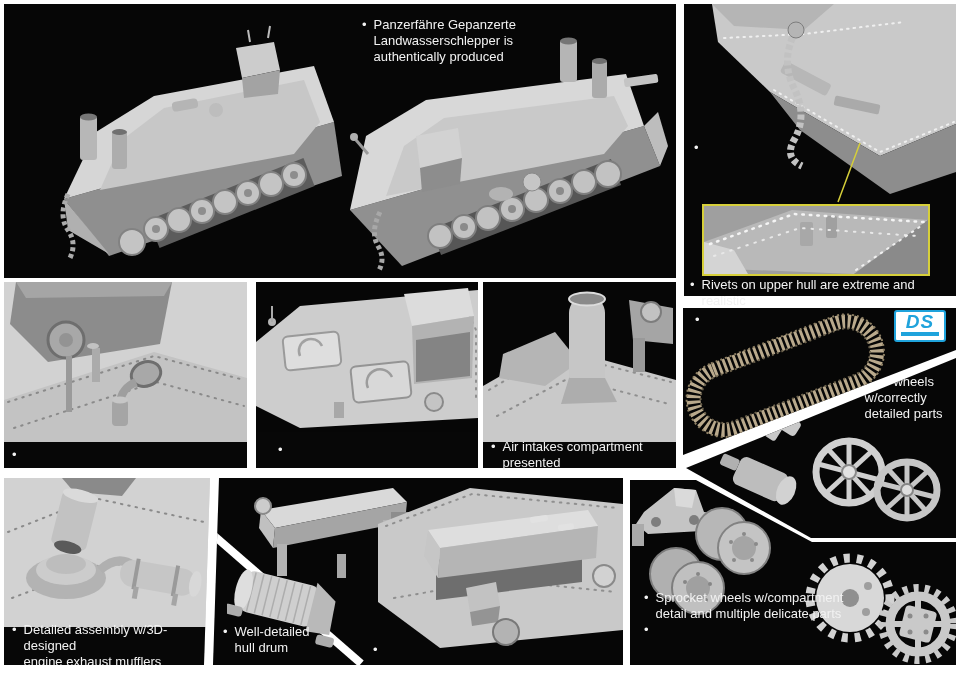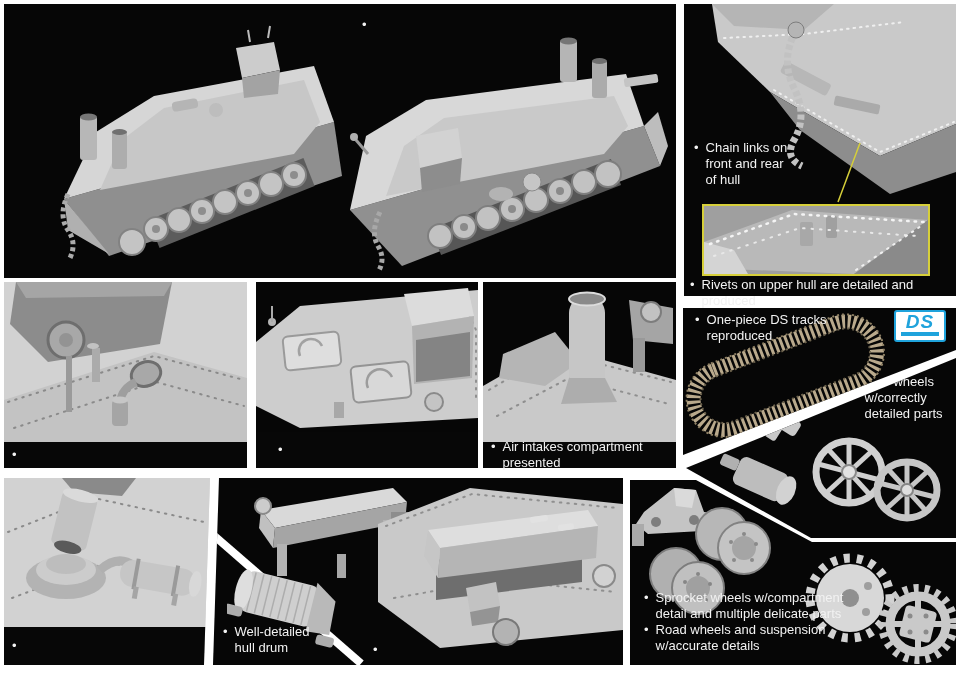--- a/index.html
+++ b/index.html
@@ -95,58 +95,58 @@
         <rect x="620" y="72" width="34" height="9" rx="2" fill="#c4c4c4" transform="rotate(-8 637 76)"></rect>
         <circle cx="528" cy="178" r="9" fill="#c6c6c6" stroke="#8a8a8a"></circle>
         <ellipse cx="497" cy="190" rx="12" ry="7" fill="#b3b3b3"></ellipse>
         <path d="M376,208 q-10,20 -2,34 q8,13 0,26" stroke="#a8a8a8" stroke-width="5" fill="none" stroke-dasharray="4 3"></path>
         <line x1="364" y1="150" x2="352" y2="136" stroke="#9a9a9a" stroke-width="3"></line>
         <circle cx="350" cy="133" r="4" fill="#b0b0b0"></circle>
       </g>
     </svg>
     <div class="cap" style="left:358px;top:13px;width:250px;">
       <span class="b">•</span>
+      <span class="t">Panzerfähre Gepanzerte
+Landwasserschlepper is
+authentically produced</span>
     </div>
   </div>
 
   <div class="panel" style="left:684px;top:4px;width:272px;height:292px;">
     <svg width="272" height="200" viewBox="0 0 272 200" style="position:absolute;left:0;top:0;">
       <polygon points="28,0 272,0 272,120 196,152 86,88 34,38" fill="#c9c9c9"></polygon>
       <polygon points="86,88 196,152 272,120 272,168 206,190 116,126" fill="#8d8d8d"></polygon>
       <polygon points="28,0 150,0 120,26 50,22" fill="#b5b5b5"></polygon>
       <polyline points="40,34 120,30 220,18" fill="none" stroke="#efefef" stroke-width="2" stroke-dasharray="1.5 5" stroke-linecap="round"></polyline>
       <polyline points="90,86 196,148 270,118" fill="none" stroke="#efefef" stroke-width="2" stroke-dasharray="1.5 5" stroke-linecap="round"></polyline>
       <rect x="96" y="68" width="52" height="13" rx="3" fill="#b7b7b7" transform="rotate(28 122 74)"></rect>
       <rect x="150" y="96" width="46" height="10" rx="2" fill="#aaaaaa" transform="rotate(12 173 101)"></rect>
       <path d="M112,26 q-16,30 -2,58 q14,28 0,52 q-10,18 8,26" stroke="#c2c2c2" stroke-width="7" fill="none" stroke-dasharray="5 3"></path>
       <circle cx="112" cy="26" r="8" fill="#b5b5b5" stroke="#7d7d7d"></circle>
       <line x1="176" y1="139" x2="154" y2="198" stroke="#d6cf3a" stroke-width="1.5"></line>
     </svg>
     <div class="cap" style="left:10px;top:136px;width:110px;">
       <span class="b">•</span>
-      <span class="t">Chain links on
-front and rear
-of hull</span>
     </div>
     <div id="inset" style="left:18px;top:200px;width:224px;height:68px;">
       <svg width="224" height="68" viewBox="0 0 224 68">
         <rect width="224" height="68" fill="#9f9f9f"></rect>
         <polygon points="0,36 88,4 224,14 150,68 0,62" fill="#b9b9b9"></polygon>
         <polygon points="150,68 224,14 224,68" fill="#8a8a8a"></polygon>
         <polygon points="0,36 0,68 44,68 30,44" fill="#d4d4d4"></polygon>
         <rect x="96" y="16" width="13" height="24" rx="2" fill="#a8a8a8"></rect>
         <rect x="122" y="10" width="11" height="22" rx="2" fill="#a0a0a0"></rect>
         <polyline points="6,38 90,8 220,16" fill="none" stroke="#f4f4f4" stroke-width="2.5" stroke-dasharray="1.5 6" stroke-linecap="round"></polyline>
         <polyline points="10,50 96,22 214,30" fill="none" stroke="#e8e8e8" stroke-width="2" stroke-dasharray="1.5 7" stroke-linecap="round"></polyline>
         <polyline points="152,64 220,18" fill="none" stroke="#f0f0f0" stroke-width="2" stroke-dasharray="1.5 6" stroke-linecap="round"></polyline>
       </svg>
     </div>
     <div class="cap" style="left:6px;top:273px;width:262px;">
       <span class="b">•</span>
-      <span class="t">Rivets on upper hull are detailed and produced</span>
+      <span class="t">Rivets on upper hull are extreme and realistic</span>
     </div>
   </div>
 
   <div class="panel light" style="left:4px;top:282px;width:243px;height:186px;">
     <svg width="243" height="160" viewBox="0 0 243 160">
       <rect width="243" height="160" fill="#d2d2d2"></rect>
       <polygon points="0,118 150,70 243,96 243,160 0,160" fill="#c3c3c3"></polygon>
       <polyline points="4,120 150,74 240,98" fill="none" stroke="#8a8a8a" stroke-width="2" stroke-dasharray="1.5 6" stroke-linecap="round"></polyline>
       <polyline points="10,146 152,100 240,124" fill="none" stroke="#8a8a8a" stroke-width="2" stroke-dasharray="1.5 6" stroke-linecap="round"></polyline>
       <polygon points="12,0 168,0 156,62 44,80 6,42" fill="#8c8c8c"></polygon>
@@ -217,22 +217,20 @@
     <div class="panel" style="left:0;top:0;width:273px;height:363px;clip-path:polygon(0px 6px,273px 6px,273px 48px,0px 153px);">
       <svg width="273" height="160" viewBox="0 0 273 160" style="position:absolute;left:0;top:0;">
         <g transform="rotate(-21 105 78)">
           <rect x="8" y="42" width="192" height="62" rx="31" fill="none" stroke="#b9a98c" stroke-width="14" stroke-dasharray="3 2.5"></rect>
           <rect x="15" y="49" width="178" height="48" rx="24" fill="none" stroke="#6b614c" stroke-width="2" stroke-dasharray="2 3"></rect>
           <rect x="1" y="35" width="206" height="76" rx="38" fill="none" stroke="#8d7f63" stroke-width="2" stroke-dasharray="2 3"></rect>
         </g>
       </svg>
       <div class="cap" style="left:12px;top:10px;width:150px;">
         <span class="b">•</span>
-        <span class="t">One-piece DS tracks
-reproduced</span>
       </div>
       <div id="ds-logo" style="right:10px;top:8px;">
         <span class="ds">DS</span>
         <span class="dsbar"></span>
       </div>
     </div>
 
     <div class="panel" style="left:0;top:0;width:273px;height:363px;clip-path:polygon(3px 166px,273px 56px,273px 236px,128px 236px);">
       <svg width="273" height="363" viewBox="0 0 273 363">
         <g fill="#c9c9c9">
@@ -294,20 +292,22 @@
         <ellipse cx="192" cy="99" rx="6" ry="13" fill="#d8d8d8"></ellipse>
         <rect x="130" y="84" width="4" height="31" fill="#9a9a9a"></rect>
         <rect x="170" y="84" width="4" height="31" fill="#9a9a9a"></rect>
         <rect x="132" y="112" width="5" height="12" fill="#a5a5a5"></rect>
         <rect x="172" y="112" width="5" height="12" fill="#a5a5a5"></rect>
       </g>
     </svg>
     <div class="capbar" style="height:38px;">
       <div class="cap">
         <span class="b">•</span>
+        <span class="t">Detailed assembly w/3D-designed
+engine exhaust mufflers</span>
       </div>
     </div>
   </div>
 
   <div class="panel" style="left:213px;top:478px;width:410px;height:187px;clip-path:polygon(6px 0,410px 0,410px 187px,0 187px);">
     <svg width="180" height="120" viewBox="0 0 180 120" style="position:absolute;left:28px;top:4px;">
       <polygon points="20,28 152,6 166,20 34,46" fill="#d9d9d9"></polygon>
       <polygon points="34,46 166,20 164,40 32,66" fill="#a5a5a5"></polygon>
       <polygon points="20,28 34,46 32,66 18,46" fill="#c0c0c0"></polygon>
       <circle cx="22" cy="24" r="8" fill="#cccccc" stroke="#8a8a8a" stroke-width="2"></circle>
@@ -416,19 +416,17 @@
       </g>
     </svg>
     <div style="position:absolute;left:14px;top:112px;">
       <div class="cap" style="position:static;">
         <span class="b">•</span>
         <span class="t">Sprocket wheels w/compartment
 detail and multiple delicate parts</span>
       </div>
       <div class="cap" style="position:static;">
         <span class="b">•</span>
-        <span class="t">Road wheels and suspension
-w/accurate details</span>
       </div>
     </div>
   </div>
 
 </div>
 
 </body></html>

